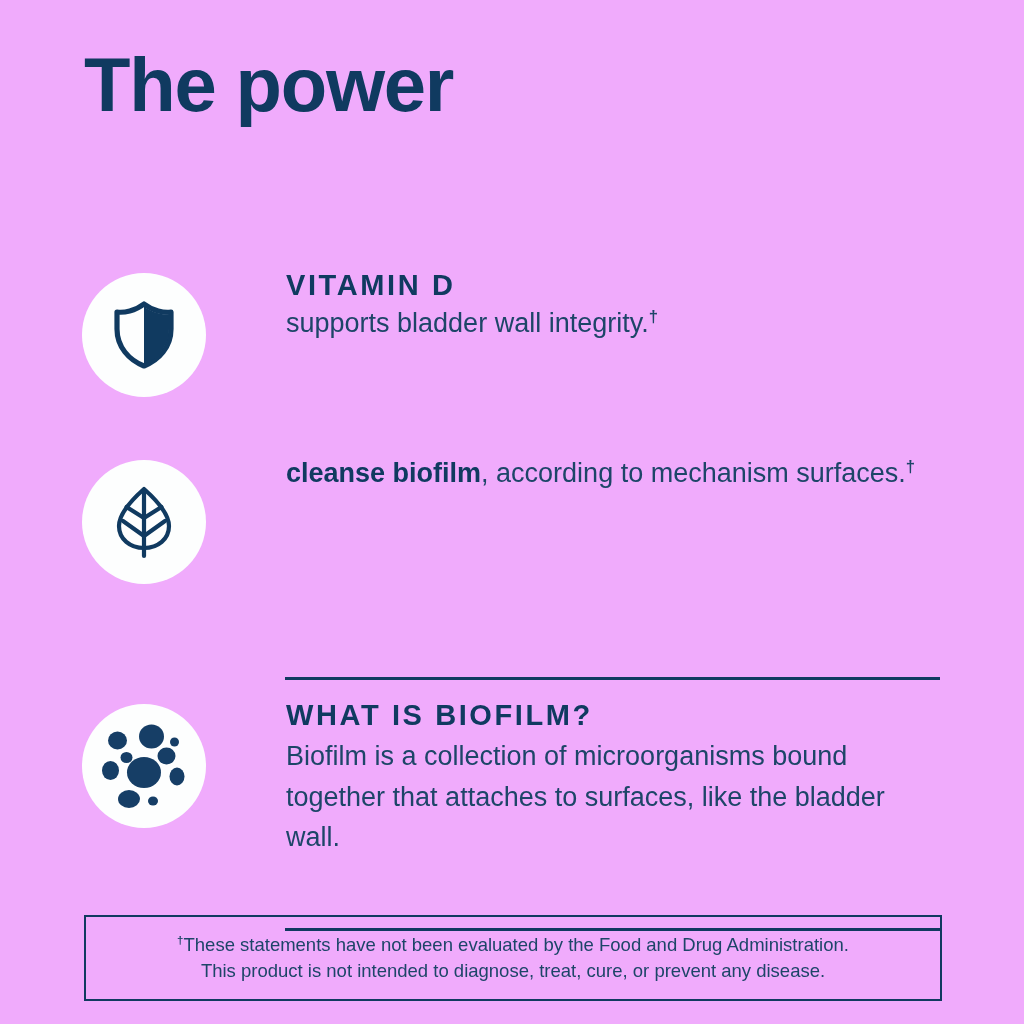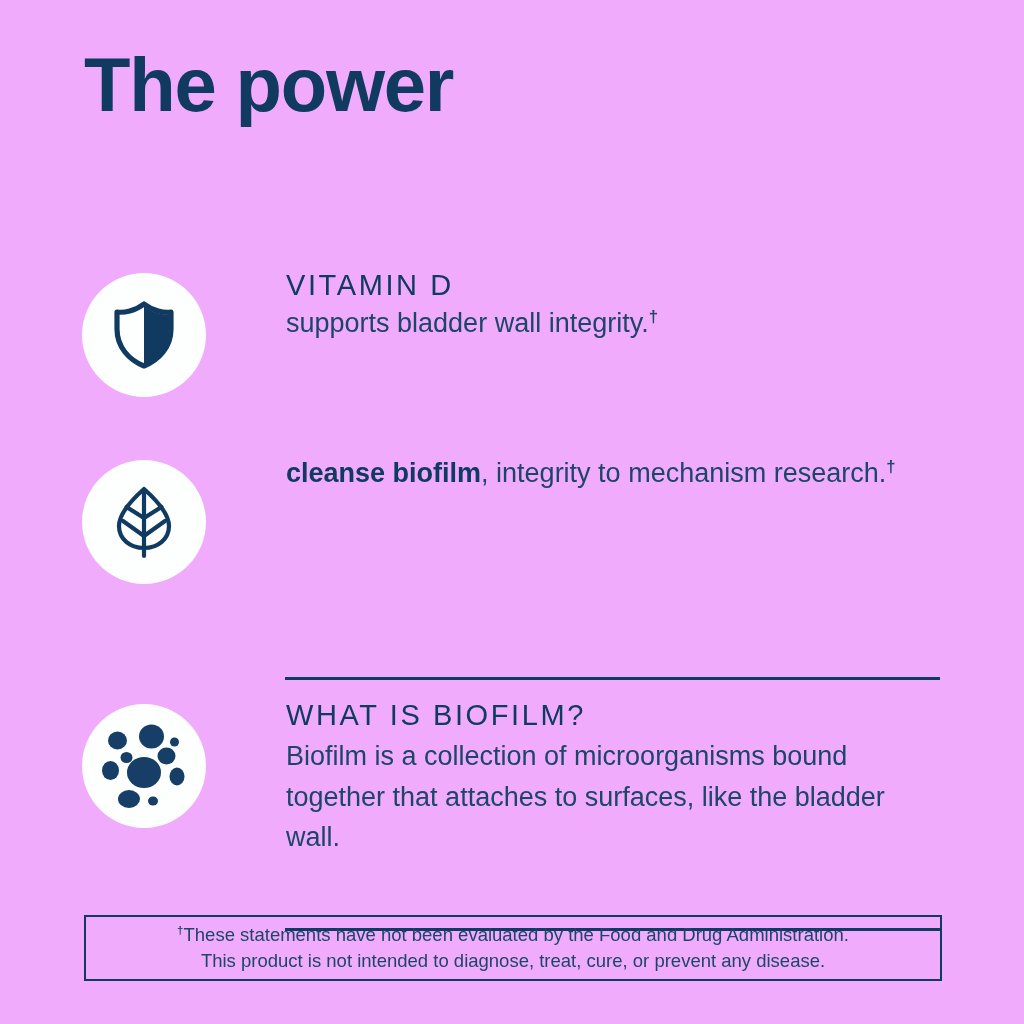--- a/index.html
+++ b/index.html
@@ -64,21 +64,21 @@
   }
   .icon-badge svg { display:block; }
 
   .row-text {
     margin-left:286px;
     padding-right:84px;
   }
 
   .eyebrow {
     font-size:29px;
-    font-weight:normal;
+    font-weight:bold;
     letter-spacing:2.6px;
     line-height:1.18;
     color:#103a60;
     text-transform:uppercase;
   }
   .eyebrow .ln { display:block; white-space:pre; }
 
   .desc {
     font-size:27px;
     font-weight:normal;
@@ -116,21 +116,21 @@
   #row-vitamin-d .icon-badge { top:5px; }
   #row-extracts  .icon-badge { top:8px; }
   #row-biofilm   .icon-badge { top:6px; }
 
   
   .disclaimer {
     position:absolute;
     left:84px;
     top:915px;
     width:858px;
-    height:66px;
+    height:86px;
     border:2px solid #103a60;
     display:flex;
     flex-direction:column;
     align-items:center;
     justify-content:center;
   }
   .disclaimer .dl {
     display:block;
     font-size:18.5px;
     line-height:1.42;
@@ -183,21 +183,21 @@
               <line x1="32" y1="33" x2="14.5" y2="22"></line>
               <line x1="32" y1="33" x2="49.5" y2="22"></line>
               <line x1="32" y1="51" x2="11" y2="36"></line>
               <line x1="32" y1="51" x2="53" y2="36"></line>
             </g>
           </svg>
         </span>
       </div>
       <div class="row-text">
         <div class="desc">
-          <span class="desc-lead">cleanse biofilm</span><span>, integrity to mechanism research.</span><sup class="dag">†</sup>
+          <span class="desc-lead">cleanse biofilm</span><span>, according to mechanism surfaces.</span><sup class="dag">†</sup>
         </div>
       </div>
     </div>
 
     <div class="row" id="row-biofilm">
       <div class="icon-badge">
         <span>
           <svg width="96" height="96" viewBox="0 0 96 96" aria-hidden="true">
             <g fill="#163e66">
               <ellipse cx="48" cy="54.5" rx="17" ry="15.5"></ellipse>

